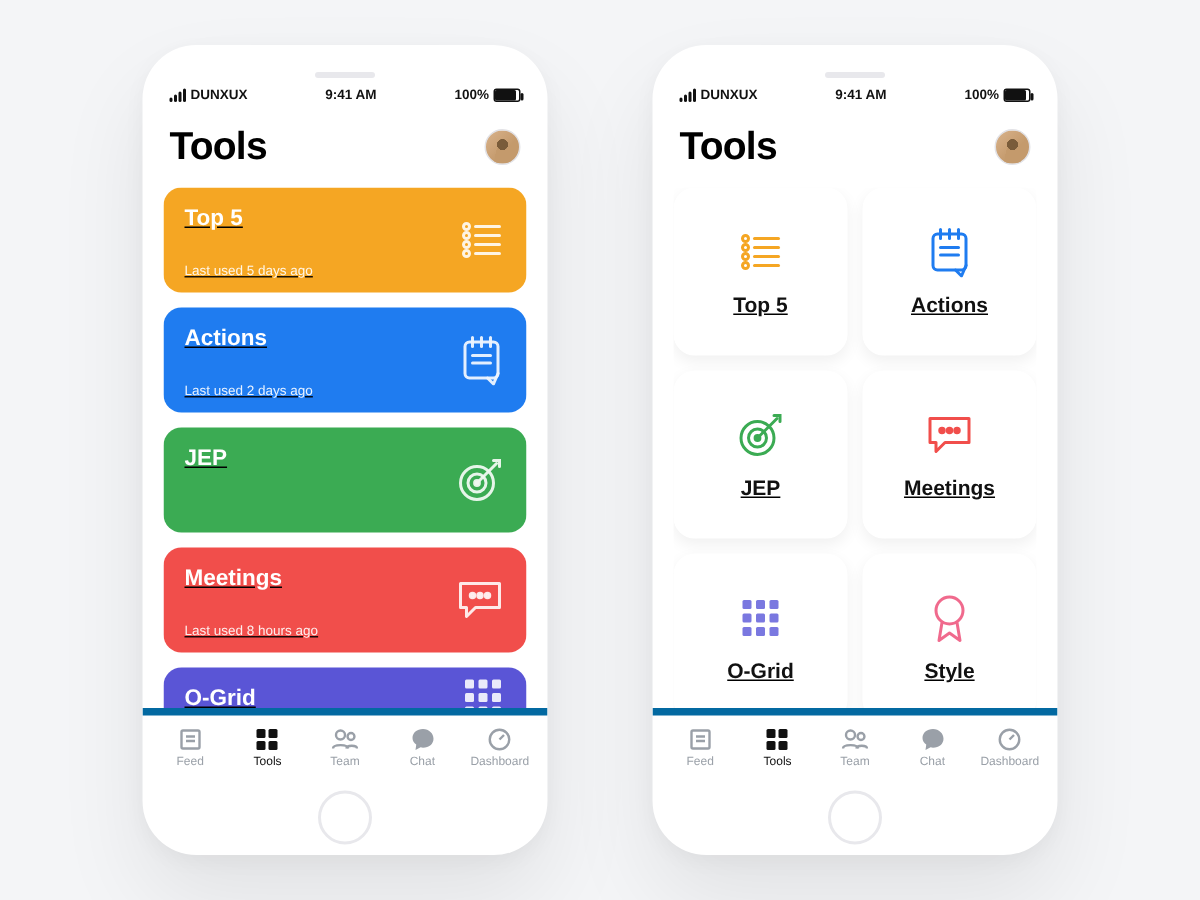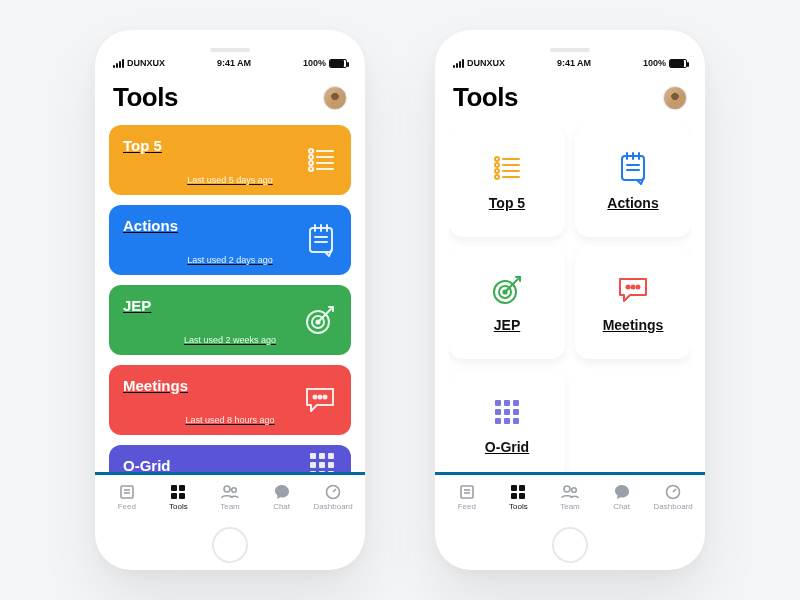--- a/index.html
+++ b/index.html
@@ -76,41 +76,41 @@
   .list-card {
     border-radius: 12px;
     color:#fff;
     padding: 12px 14px 10px 14px;
     margin-bottom: 10px;
     display:flex; flex-direction:column; justify-content:space-between;
     height: 70px;
     position:relative;
   }
   .list-card .title { font-weight:700; font-size:15px; }
-  .list-card .meta { font-size:9px; opacity:0.9; margin-top:14px;text-align:center;}
+  .list-card .meta { font-size:9px; opacity:0.9; margin-top:14px;}
   .list-card .card-icon {
     position:absolute; right:14px; top:50%; transform:translateY(-50%);
     opacity:0.92;
   }
   .list-card.ogrid { height: 40px; }
 
   .grid-wrap { display:grid; grid-template-columns:1fr 1fr; gap:10px; }
   .grid-card {
     background:#fff; border-radius:14px;
     box-shadow: 0 4px 10px rgba(0,0,0,0.06);
     height: 112px;
     display:flex; flex-direction:column; align-items:center; justify-content:center;
     gap:10px; color:#111;
   }
   .grid-card .g-icon { height:34px; display:flex; align-items:center; justify-content:center; }
   .grid-card .g-label { font-weight:700; font-size:14px; }
 
   .tabbar {
     height: 48px;
-    border-top:3px solid #0369a1;
+    border-top:5px solid #0369a1;
     display:flex; justify-content:space-around; align-items:center;
     margin: 0 -14px 50px -14px;
     padding: 0 6px;
   }
   .tab {
     display:flex; flex-direction:column; align-items:center; gap:2px;
     color:#9aa0a8; font-size:8px;
     width: 44px;
   }
   .tab.active { color:#111; }
@@ -177,21 +177,20 @@
             <line x1="16" y1="2" x2="16" y2="8"></line>
             <line x1="22" y1="2" x2="22" y2="8"></line>
         <line x1="10" y1="14" x2="22" y2="14"></line>
             <line x1="10" y1="19" x2="22" y2="19"></line>
         <path d="M20 29 L24 33 L27 26"></path>
       </svg>
         </div>
       </div>
       <div class="list-card" style="background: rgb(59, 171, 83);">
     <div class="title">JEP</div>
-    <div class="meta">Last used 2 weeks ago</div>
     <div class="card-icon">
           <svg width="34" height="34" viewBox="0 0 34 34" fill="none" stroke="rgba(255,255,255,0.95)" stroke-width="2" stroke-linecap="round">
         <circle cx="15" cy="19" r="11"></circle>
             <circle cx="15" cy="19" r="6"></circle>
             <circle cx="15" cy="19" r="1.6" fill="rgba(255,255,255,0.95)"></circle>
         <line x1="15" y1="19" x2="28" y2="6"></line>
         <path d="M26 4 L30 4 L30 8"></path>
       </svg>
         </div>
       </div>
@@ -369,20 +368,29 @@
         <rect x="3" y="12" width="6" height="6" rx="1"></rect>
             <rect x="12" y="12" width="6" height="6" rx="1"></rect>
             <rect x="21" y="12" width="6" height="6" rx="1"></rect>
         <rect x="3" y="21" width="6" height="6" rx="1"></rect>
             <rect x="12" y="21" width="6" height="6" rx="1"></rect>
             <rect x="21" y="21" width="6" height="6" rx="1"></rect>
       </svg>
         </div>
     <div class="g-label">O-Grid</div>
       </div>
+      <div class="grid-card">
+    <div class="g-icon">
+          <svg width="30" height="36" viewBox="0 0 30 36" fill="none" stroke="#f06a8d" stroke-width="2" stroke-linejoin="round">
+        <circle cx="15" cy="13" r="9"></circle>
+        <path d="M10 21 L8 33 L15 28 L22 33 L20 21"></path>
+      </svg>
+        </div>
+    <div class="g-label">Style</div>
+      </div>
     </div>
 
   <div class="tabbar">
       <div class="tab">
       <div class="tab-icon">
           <svg width="16" height="16" fill="none" stroke="#9aa0a8" stroke-width="1.6">
             <rect x="2" y="2" width="12" height="12" rx="1"></rect>
             <line x1="5" y1="6" x2="11" y2="6"></line>
             <line x1="5" y1="9" x2="11" y2="9"></line>
           </svg>

